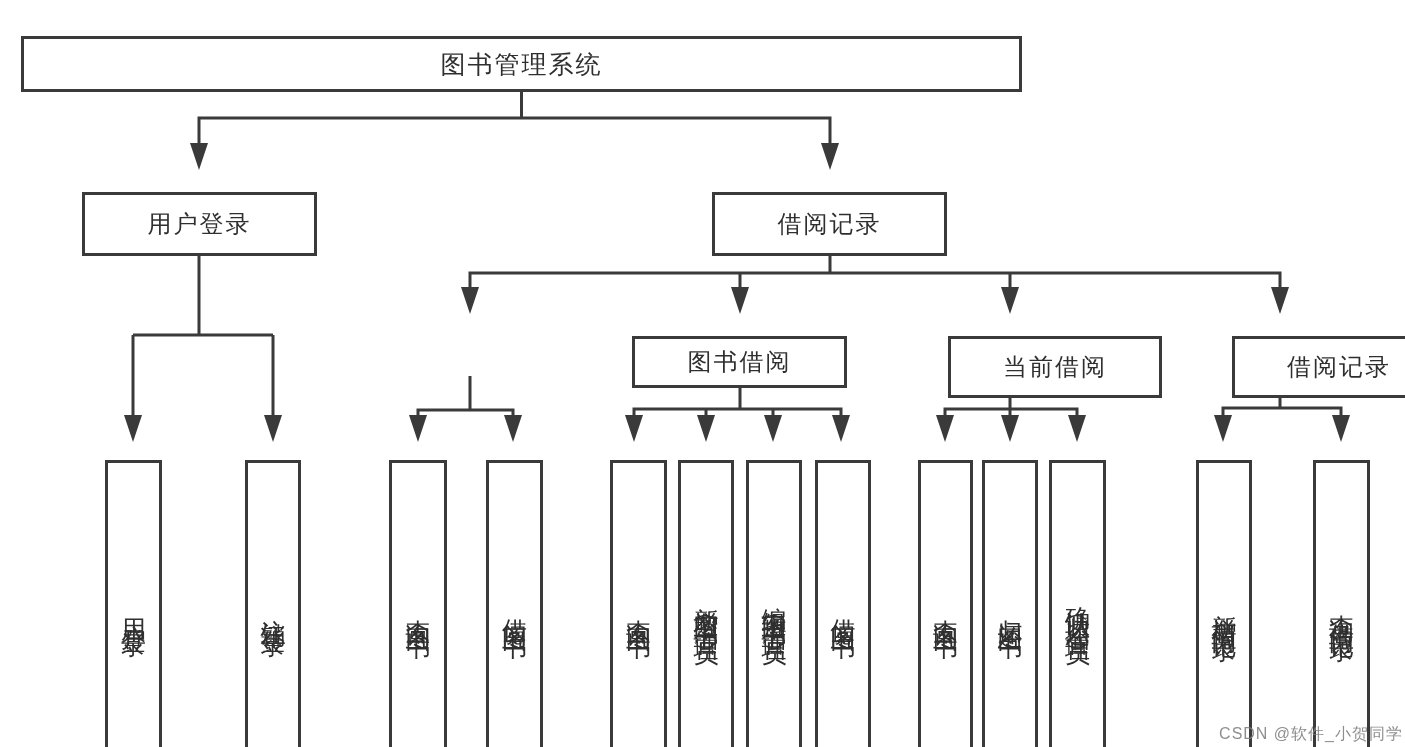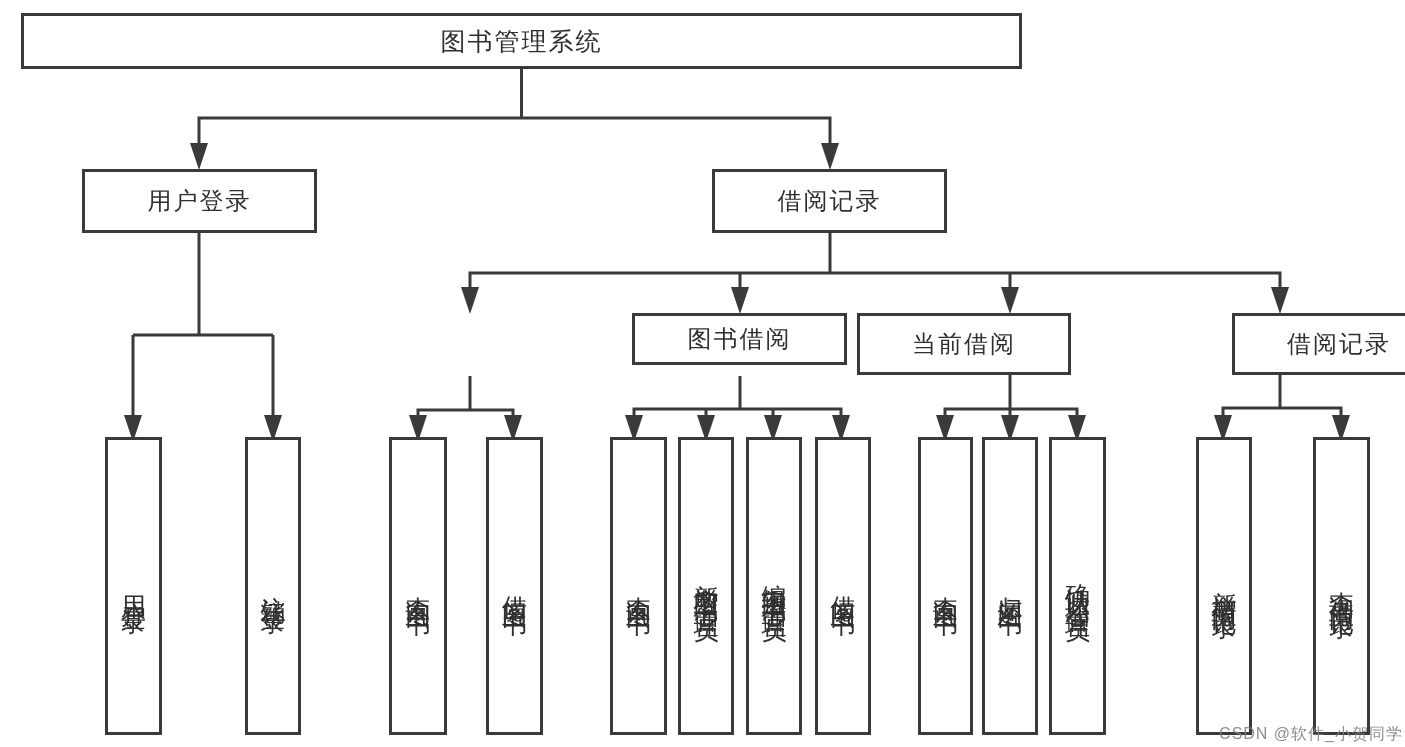--- a/index.html
+++ b/index.html
@@ -11,20 +11,21 @@
     overflow:hidden;
   }
   #wires{position:absolute;left:0;top:0;width:1405px;height:747px;pointer-events:none;}
   .box{
     position:absolute;
     box-sizing:border-box;
     background:#ffffff;
     border:3px solid #3a3a3a;
     display:flex;align-items:center;justify-content:center;
     color:#2f2f2f;
+    margin-top:23px;
   }
   .h{font-size:24px;letter-spacing:2px;white-space:nowrap;}
   .root{font-size:25px;}
   .v{
     writing-mode:vertical-lr;
     text-orientation:mixed;
     font-size:25px;
     letter-spacing:5px;
     line-height:1;
   }
@@ -83,21 +84,21 @@
   <div class="box h" style="left:82px;top:169px;width:235px;height:64px">
     <span>用户登录</span>
   </div>
   <div class="box h" style="left:712px;top:169px;width:235px;height:64px">
     <span>借阅记录</span>
   </div>
 
   <div class="box h" style="left:632px;top:313px;width:215px;height:52px">
     <span>图书借阅</span>
   </div>
-  <div class="box h" style="left:857px;top:313px;width:214px;height:62px">
+  <div class="box h" style="left:948px;top:313px;width:214px;height:62px">
     <span>当前借阅</span>
   </div>
   <div class="box h" style="left:1232px;top:313px;width:214px;height:62px">
     <span>借阅记录</span>
   </div>
 
   <div class="box v" style="left:105px;top:437px;width:57px;height:298px">
     <span>用户登录</span>
   </div>
   <div class="box v" style="left:245px;top:437px;width:56px;height:298px">

